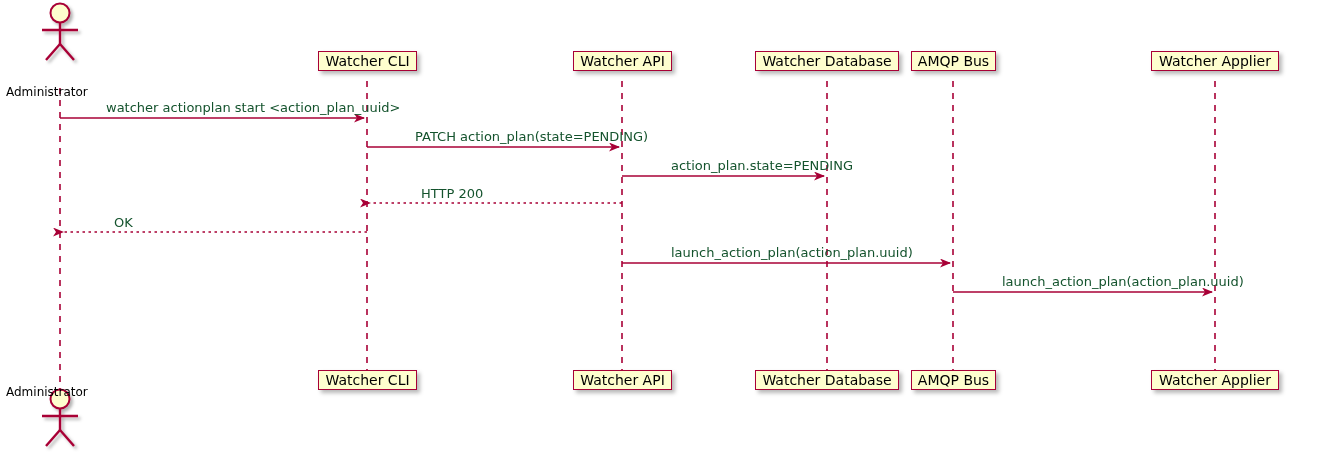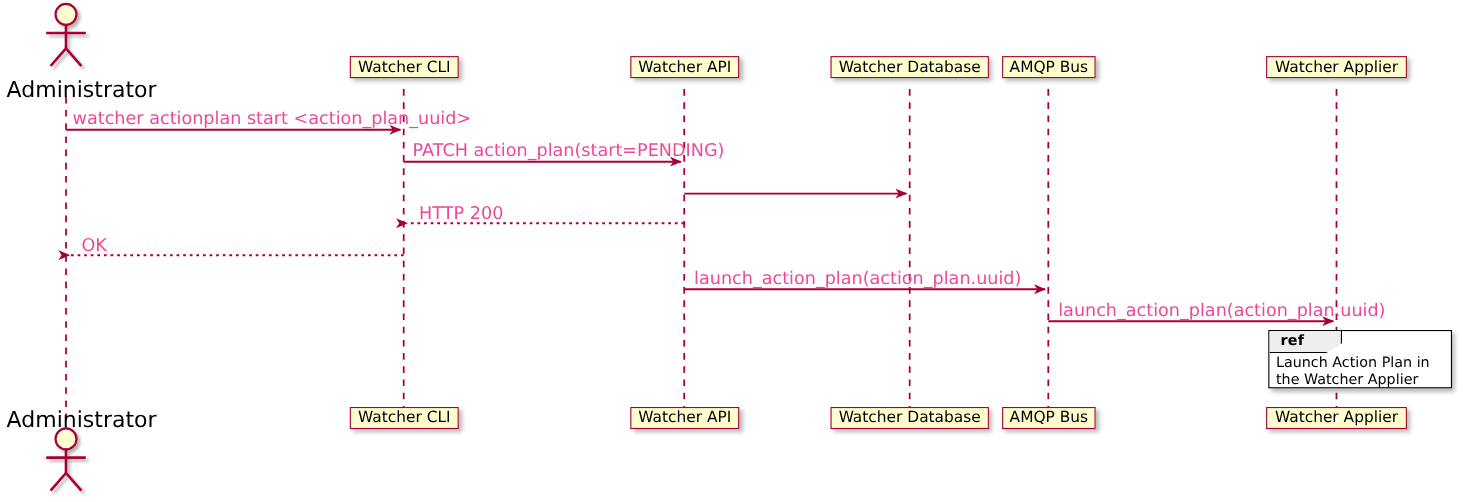--- a/index.html
+++ b/index.html
@@ -40,32 +40,34 @@
     box-shadow: 3px 3px 4px rgba(0,0,0,0.28);
     font-size: 14px;
     color: #000000;
     white-space: nowrap;
     padding: 0 9px;
   }
 
   
   .actor-label {
     position: absolute;
-    font-size: 20px;
+    font-size: 12px;
     color: #000000;
     white-space: nowrap;
+    margin-top: 16px;
   }
 
   
   .msg-label {
     position: absolute;
-    font-size: 16px;
-    color: #ec4899;
+    font-size: 13px;
+    color: #14532d;
     white-space: nowrap;
     line-height: 14px;
+    margin-left: 40px;
   }
 
   
   .ref-box {
     position: absolute;
     box-sizing: border-box;
     background: #FFFFFF;
     border: 1.5px solid #000000;
     box-shadow: 3px 3px 4px rgba(0,0,0,0.28);
   }
@@ -173,30 +175,26 @@
   <div class="participant-box" style="left:573px; top:370px; width:99px;">Watcher API</div>
 
   <div class="participant-box" style="left:755px; top:370px; width:144px;">Watcher Database</div>
 
   <div class="participant-box" style="left:911px; top:370px; width:85px;">AMQP Bus</div>
 
   <div class="participant-box" style="left:1151px; top:370px; width:128px;">Watcher Applier</div>
 
   <div class="msg-label" style="left:66px; top:101px;">watcher actionplan start &lt;action_plan_uuid&gt;</div>
 
-  <div class="msg-label" style="left:375px; top:130px;">PATCH action_plan(start=PENDING)</div>
-
+  <div class="msg-label" style="left:375px; top:130px;">PATCH action_plan(state=PENDING)</div>
+
+  <div class="msg-label" style="left:631px; top:159px;">action_plan.state=PENDING</div>
 
   <div class="msg-label" style="left:381px; top:187px;text-align:right;">HTTP 200</div>
 
   <div class="msg-label" style="left:74px; top:216px;text-align:center;">OK</div>
 
   <div class="msg-label" style="left:631px; top:246px;">launch_action_plan(action_plan.uuid)</div>
 
   <div class="msg-label" style="left:962px; top:275px;">launch_action_plan(action_plan.uuid)</div>
 
-  <div class="ref-box" style="left:1153px; top:300px; width:167px; height:53px;">
-    <div class="ref-tab"></div>
-    <div class="ref-tab-label">ref</div>
-    <div class="ref-text">Launch Action Plan in the Watcher Applier</div>
-  </div>
 
 </div>
 
 </body></html>

